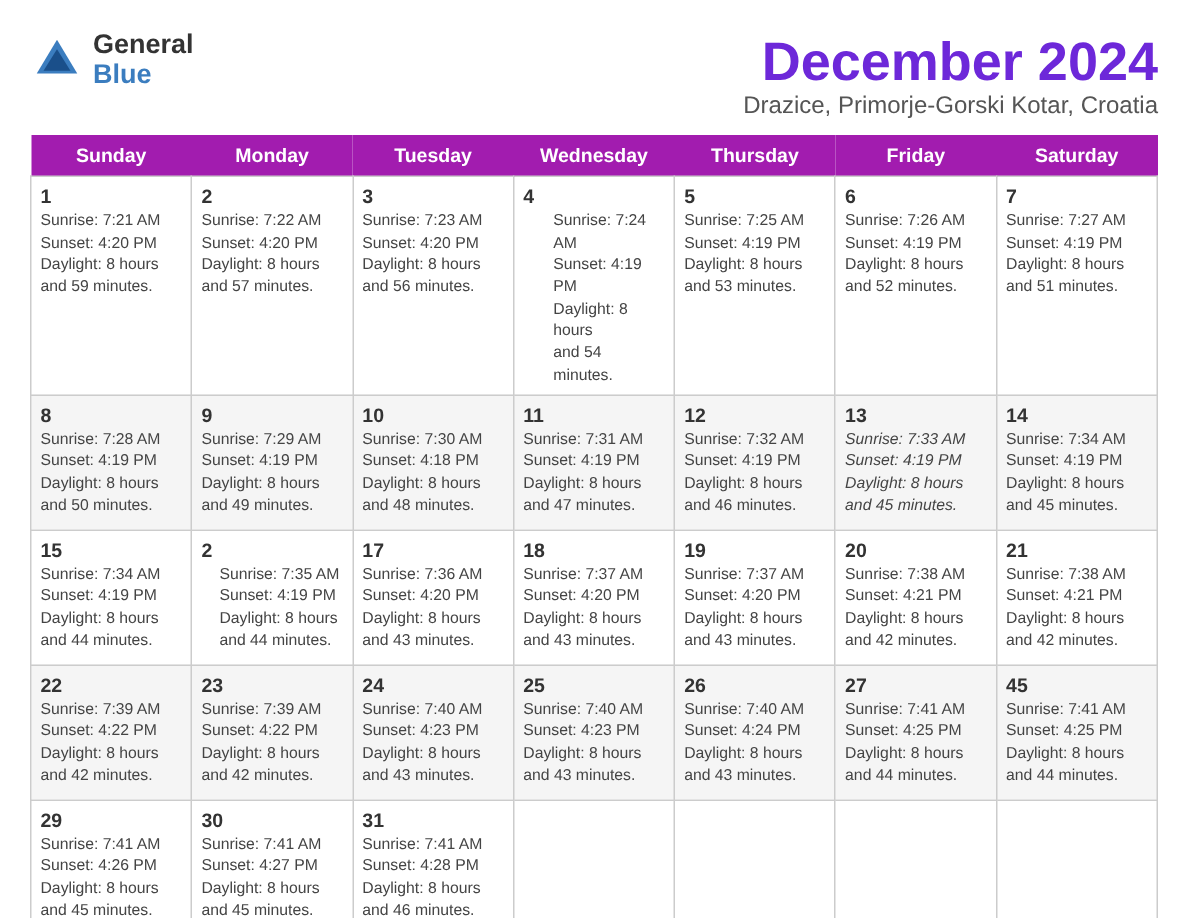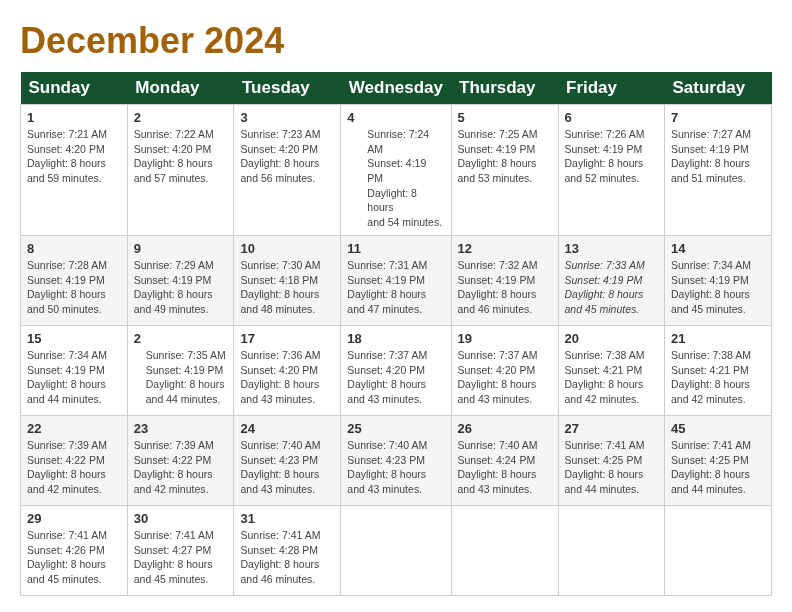--- a/index.html
+++ b/index.html
@@ -30,37 +30,37 @@
     .logo-icon {
       width: 36px;
       height: 36px;
     }
     .title-block {
       text-align: right;
     }
     .month-title {
       font-size: 36px;
       font-weight: bold;
-      color: #a16207;
+      color: #6d28d9;
     }
     .location-title {
       font-size: 16px;
       color: #555;
     }
     .calendar-table {
       width: 100%;
       border-collapse: collapse;
       font-size: 11px;
     }
     .calendar-table th {
-      background-color: #14532d;
+      background-color: #a21caf;
       color: #fff;
-      text-align: left;
+      text-align: center;
       padding: 6px 8px;
-      font-size: 17px;
+      font-size: 13px;
       font-weight: bold;
     }
     .calendar-table td {
       border: 1px solid #ccc;
       vertical-align: top;
       padding: 5px 6px;
       width: calc(100% / 7);
       min-height: 80px;
       height: 90px;
       background: #fff;
@@ -81,22 +81,33 @@
       line-height: 1.4;
     }
     .empty-cell {
       background: #fff !important;
     }
   </style>
 </head>
 <body>
 
 <div class="header-section">
+  <div class="logo">
+    <svg class="logo-icon" viewBox="0 0 40 40">
+      <polygon points="20,5 35,30 5,30" fill="#3b7dbf"></polygon>
+      <polygon points="20,12 30,28 10,28" fill="#1a4f8a"></polygon>
+    </svg>
+    <div class="logo-text">
+      <div style="color:#333;">General</div>
+      <div style="color:#3b7dbf;">Blue</div>
+    </div>
+  </div>
   <div class="title-block">
     <div class="month-title">December 2024</div>
+    <div class="location-title">Drazice, Primorje-Gorski Kotar, Croatia</div>
   </div>
 </div>
 
 <table class="calendar-table">
   <thead>
     <tr>
       <th>Sunday</th>
       <th>Monday</th>
       <th>Tuesday</th>
       <th>Wednesday</th>

